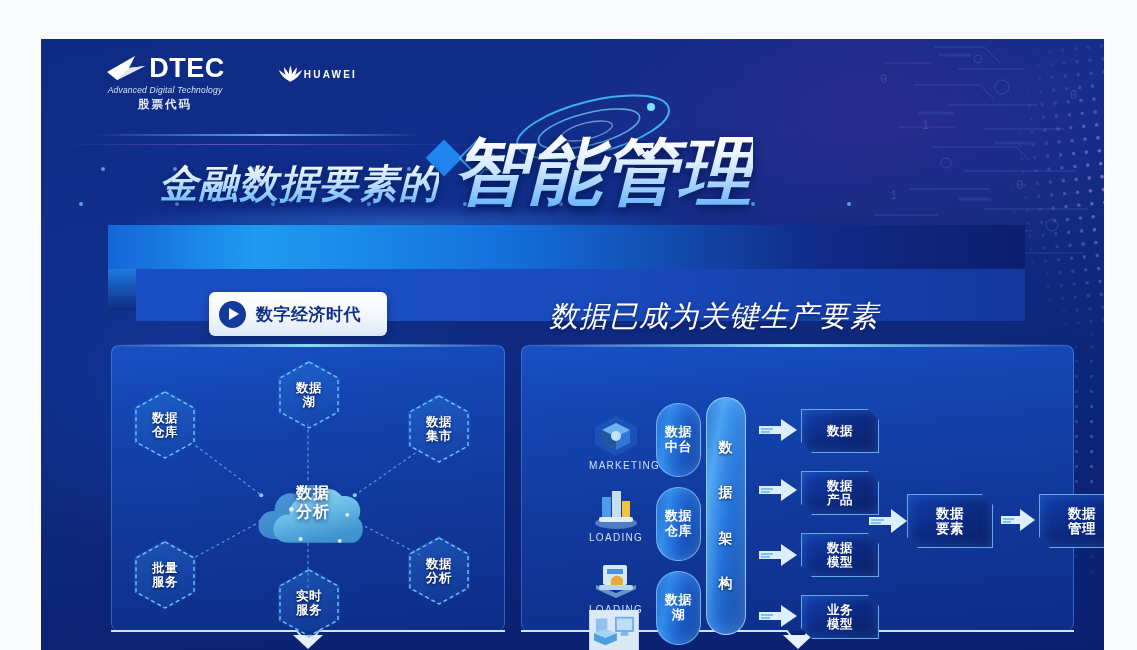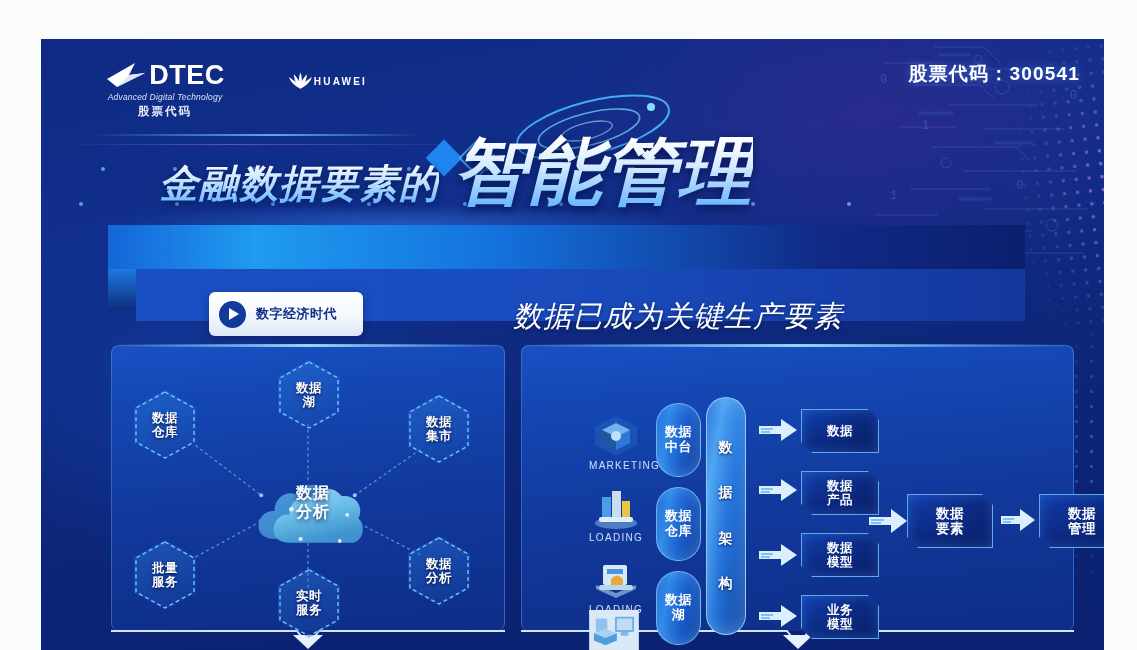--- a/index.html
+++ b/index.html
@@ -58,21 +58,21 @@
     background: radial-gradient(ellipse 420px 26px at 34% 50%, rgba(60,150,255,.38) 0%, rgba(60,150,255,0) 70%);
     pointer-events: none;
   }
   .dotrow { position: absolute; height: 5px; pointer-events: none; }
   .dotrow i {
     position: absolute; width: 4px; height: 4px; border-radius: 50%;
     background: rgba(120,190,255,.75);
   }
 
   
-  .logos { position: absolute; left: 44px; top: 22px; display: flex; align-items: flex-start; gap: 42px; }
+  .logos { position: absolute; left: 44px; top: 15px; display: flex; align-items: flex-start; gap: 32px; }
   .dtec-wrap { display: flex; flex-direction: column; align-items: center; width: 160px; }
   .dtec-top { display: flex; align-items: center; gap: 2px; }
   .dtec-word {
     color: #ffffff; font-size: 27px; font-weight: bold; letter-spacing: .5px;
     font-family: "Liberation Sans", sans-serif; line-height: 1;
   }
   .dtec-sub { color: #d9e3f5; font-size: 8.5px; font-style: italic; letter-spacing: .2px; margin-top: 3px; text-align: center; }
   .dtec-cn { color: #e9effa; font-size: 11.5px; font-weight: bold; letter-spacing: 2px; margin-top: 2px; }
   .hw-wrap { display: flex; flex-direction: row; align-items: center; width: 80px; padding-top: 3px; }
   .hw-name { color: #ffffff; font-size: 10px; font-weight: bold; letter-spacing: 2.2px; margin-top: 3px; }
@@ -132,23 +132,23 @@
     width: 27px; height: 27px; border-radius: 50%;
     background: #123a9c;
     display: flex; align-items: center; justify-content: center;
     flex: 0 0 auto;
   }
   .pill-icon .tri {
     width: 0; height: 0; margin-left: 2px;
     border-top: 6px solid transparent; border-bottom: 6px solid transparent;
     border-left: 10px solid #ffffff;
   }
-  .pill-text { color: #0f2f86; font-size: 13px; font-weight: bold; letter-spacing: .5px; white-space: nowrap; }
+  .pill-text { color: #0f2f86; font-size: 17px; font-weight: bold; letter-spacing: .5px; white-space: nowrap; }
   .banner-headline {
-    position: absolute; left: 472px; top: 258px;
+    position: absolute; left: 508px; top: 258px;
     color: #ffffff; font-size: 29px; font-style: italic; font-weight: normal;
     letter-spacing: 1px; white-space: nowrap;
     text-shadow: 0 1px 4px rgba(0,8,40,.5);
   }
 
   
   .panel {
     position: absolute; top: 306px; height: 286px;
     border-radius: 8px;
     background: linear-gradient(175deg, #1a50c4 0%, #1447b4 18%, #11399c 55%, #0e2d88 100%);
@@ -343,21 +343,20 @@
           <path d="M23 31 C17 25 12 17 12 6 C19 14 24 22 23 31 Z"></path>
           <path d="M23 31 C29 25 34 17 34 6 C27 14 22 22 23 31 Z"></path>
           <path d="M23 31 C15 27 7 21 3 11 C12 17 21 23 23 31 Z"></path>
           <path d="M23 31 C31 27 39 21 43 11 C34 17 25 23 23 31 Z"></path>
         </g>
       </svg>
       <div class="hw-name">HUAWEI</div>
     </div>
   </div>
 
-  <div class="stock">股票代码：300541</div>
 
   <div class="title-row">
     <span class="t-a">金融数据要素的</span>
     <span class="t-b">智能管理</span>
   </div>
 
   <div class="banner-top"></div>
   <div class="banner-step"></div>
   <div class="banner-bot"></div>
 

